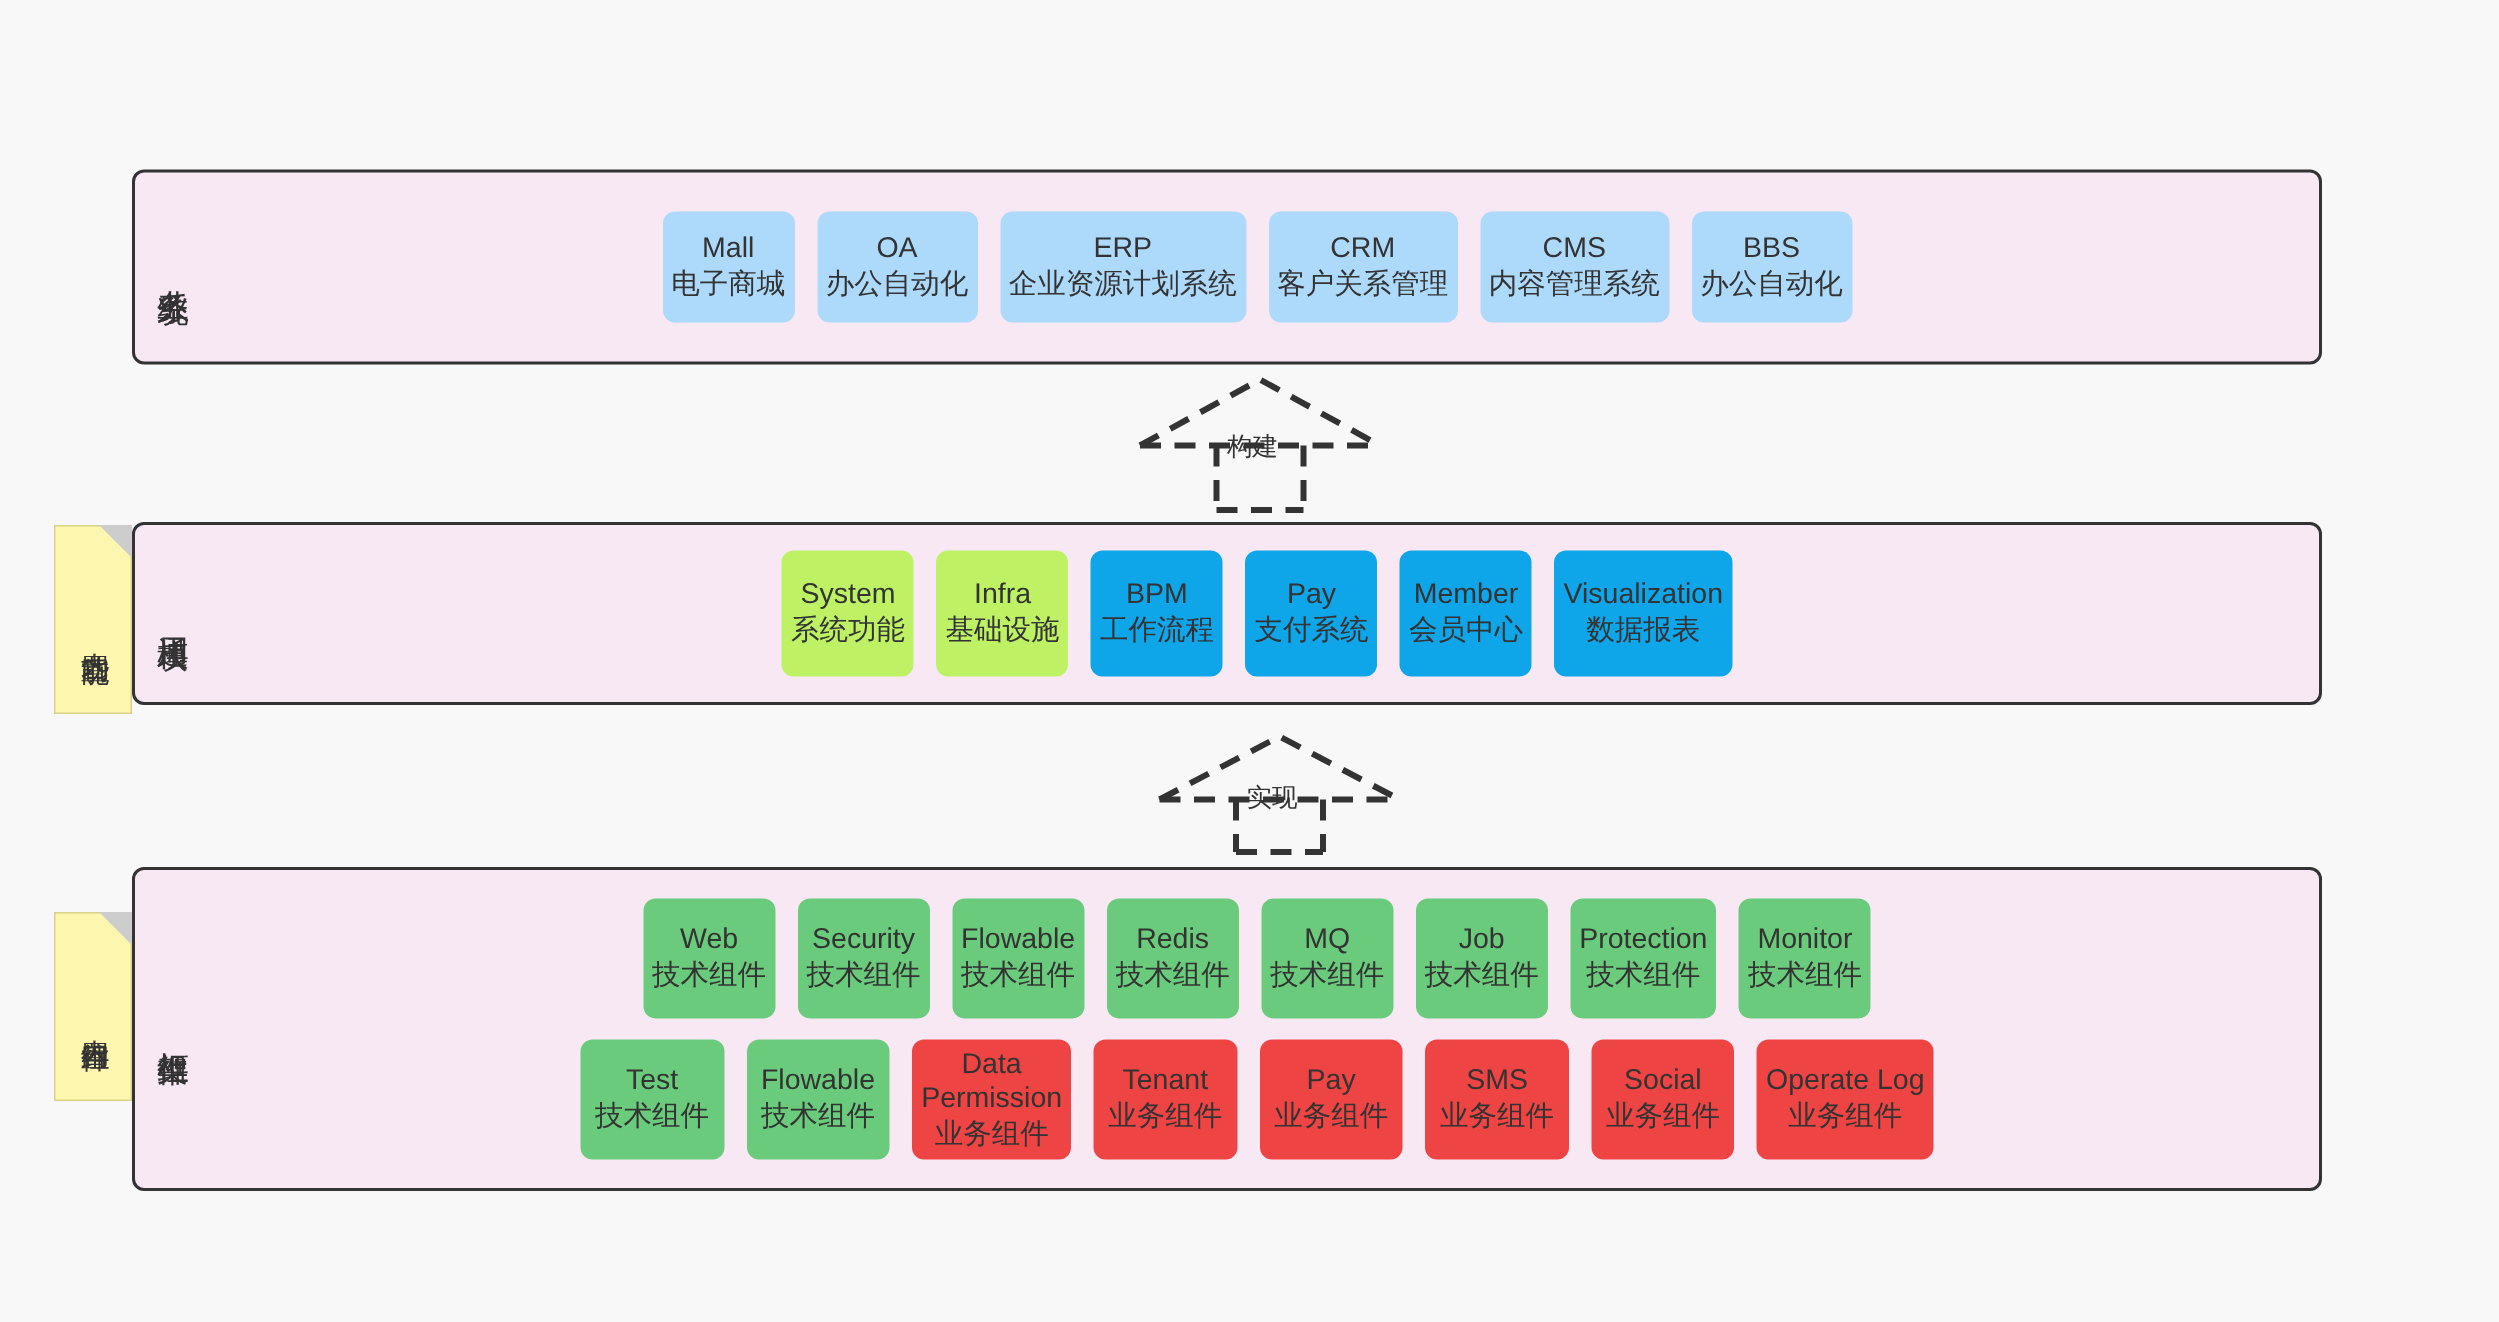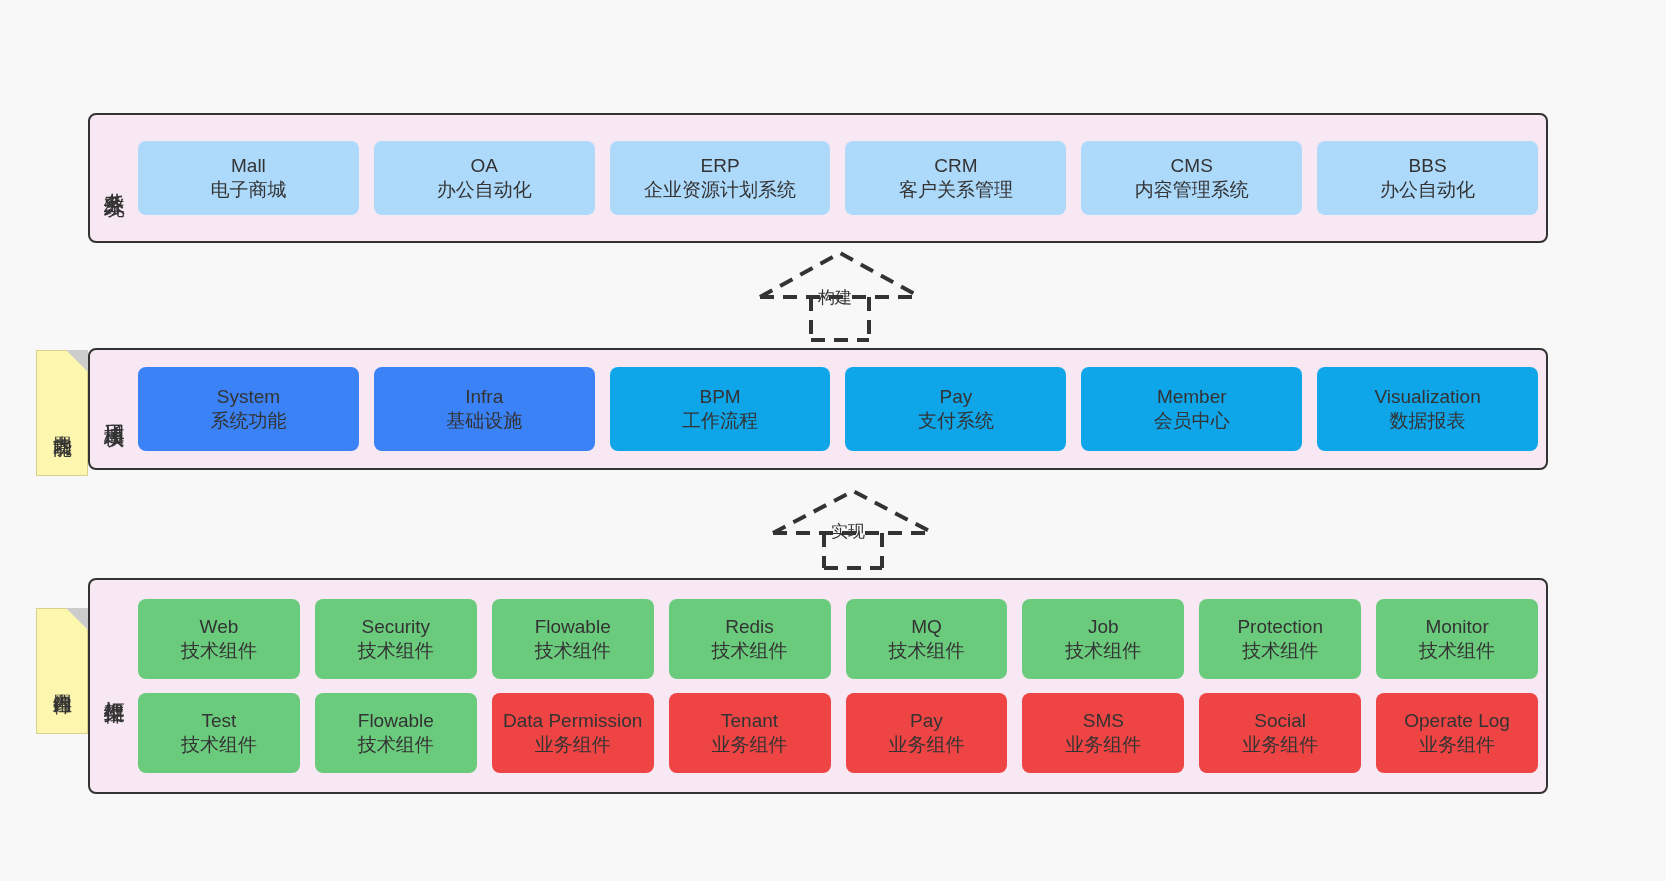--- a/index.html
+++ b/index.html
@@ -49,20 +49,21 @@
     padding: 2px 0;
   }
 
   .layer-body {
     flex: 1 1 auto;
     display: flex;
     flex-direction: column;
     justify-content: center;
     gap: 14px;
     padding: 0 8px 0 0;
+    align-items: center;
   }
 
   .row {
     display: flex;
     gap: 15px;
     justify-content: flex-start;
   }
 
   
   .card {
@@ -77,21 +78,21 @@
     line-height: 1.24;
     color: #333333;
     padding: 4px 6px;
     flex: 1 1 0;
   }
   .card .en { white-space: nowrap; }
   .card .cn { white-space: nowrap; }
   .card.wrap .en { white-space: normal; }
 
   .blue  { background: #ADD9FB; }
-  .red   { background: #3b82f6; }
+  .red   { background: #bef264; }
   .pink  { background: #0ea5e9; }
   .green { background: #6BCB7D; }
   .lgreen{ background: #ef4444; }
 
   
   #layer-business {
     left: 88px;  top: 113px;  width: 1460px; height: 130px;
   }
   #layer-business .card { height: 74px; }
 

